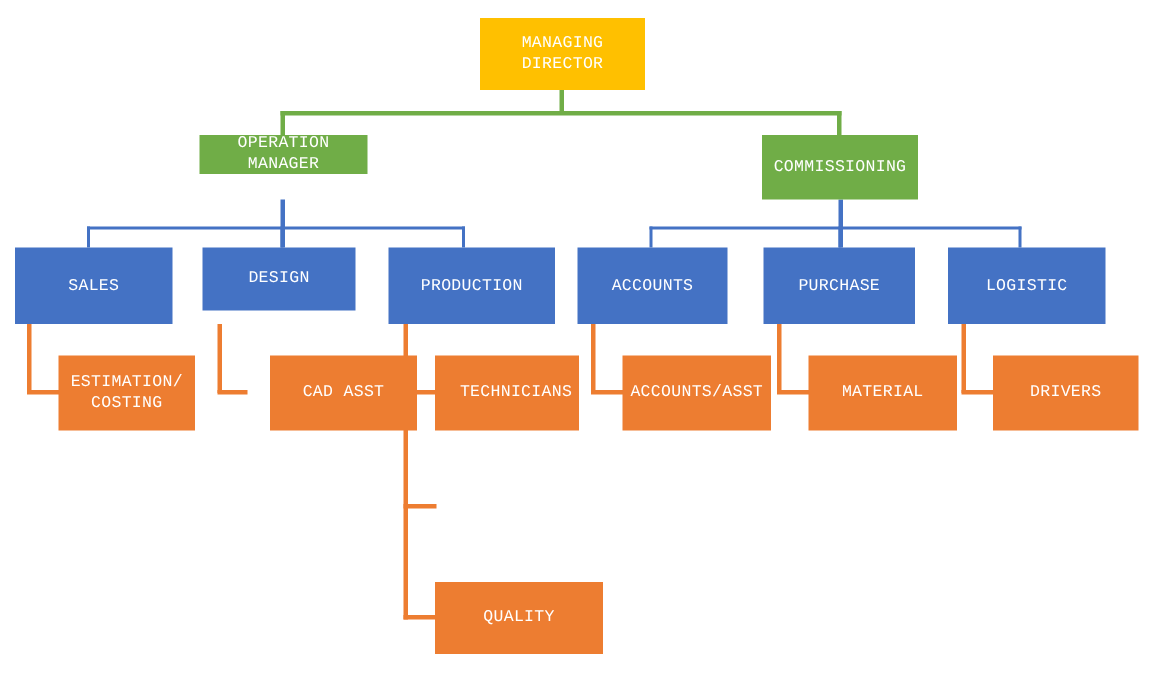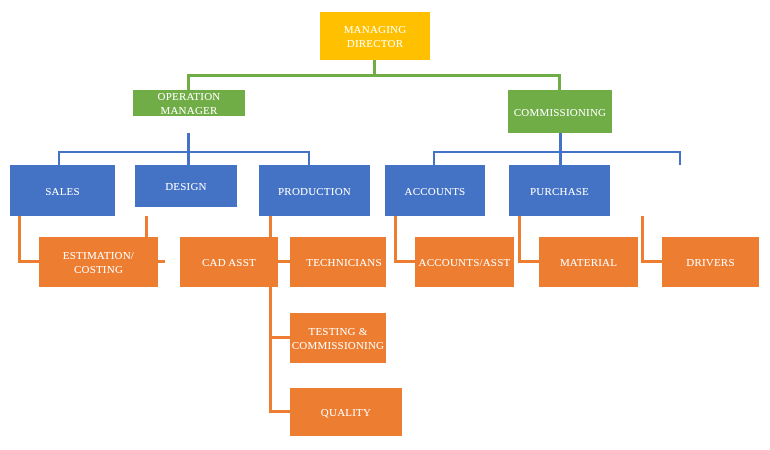--- a/index.html
+++ b/index.html
@@ -5,21 +5,21 @@
   html, body {
     margin: 0;
     padding: 0;
     background: #ffffff;
   }
   #chart {
     position: relative;
     width: 770px;
     height: 450px;
     background: #ffffff;
-    font-family: Liberation Serif, serif;
+    font-family: Liberation Mono, monospace;
     overflow: hidden;
   }
   .node {
     position: absolute;
     box-sizing: border-box;
     display: flex;
     align-items: center;
     justify-content: center;
     text-align: center;
     color: #ffffff;
@@ -115,38 +115,37 @@
   </div>
 
   <div class="node lvl-dept" style="left:385px; top:165px; width:100px; height:51px;">
     <span>ACCOUNTS</span>
   </div>
 
   <div class="node lvl-dept" style="left:509px; top:165px; width:101px; height:51px;">
     <span>PURCHASE</span>
   </div>
 
+  <div class="node lvl-dept" style="left:632px; top:165px; width:105px; height:51px;">
+    <span>LOGISTIC</span>
+  </div>
 
-  <div class="node lvl-sub" style="left:39px; top:237px; width:119px; height:50px;">
+  <div class="node lvl-sub" style="left:39px; top:237px; width:91px; height:50px;">
     <span>ESTIMATION/
 COSTING</span>
   </div>
 
   <div class="node lvl-sub" style="left:164px; top:237px; width:98px; height:50px;margin-left:16px;">
     <span>CAD ASST</span>
   </div>
 
   <div class="node lvl-sub" style="left:290px; top:237px; width:96px; height:50px;padding-left:16px;">
     <span>TECHNICIANS</span>
   </div>
 
-  <div class="node lvl-sub" style="left:290px; top:313px; width:96px; height:50px;">
-    <span>TESTING &amp;
-COMMISSIONING</span>
-  </div>
 
   <div class="node lvl-sub" style="left:290px; top:388px; width:112px; height:48px;">
     <span>QUALITY</span>
   </div>
 
   <div class="node lvl-sub" style="left:415px; top:237px; width:99px; height:50px;">
     <span>ACCOUNTS/ASST</span>
   </div>
 
   <div class="node lvl-sub" style="left:539px; top:237px; width:99px; height:50px;">

